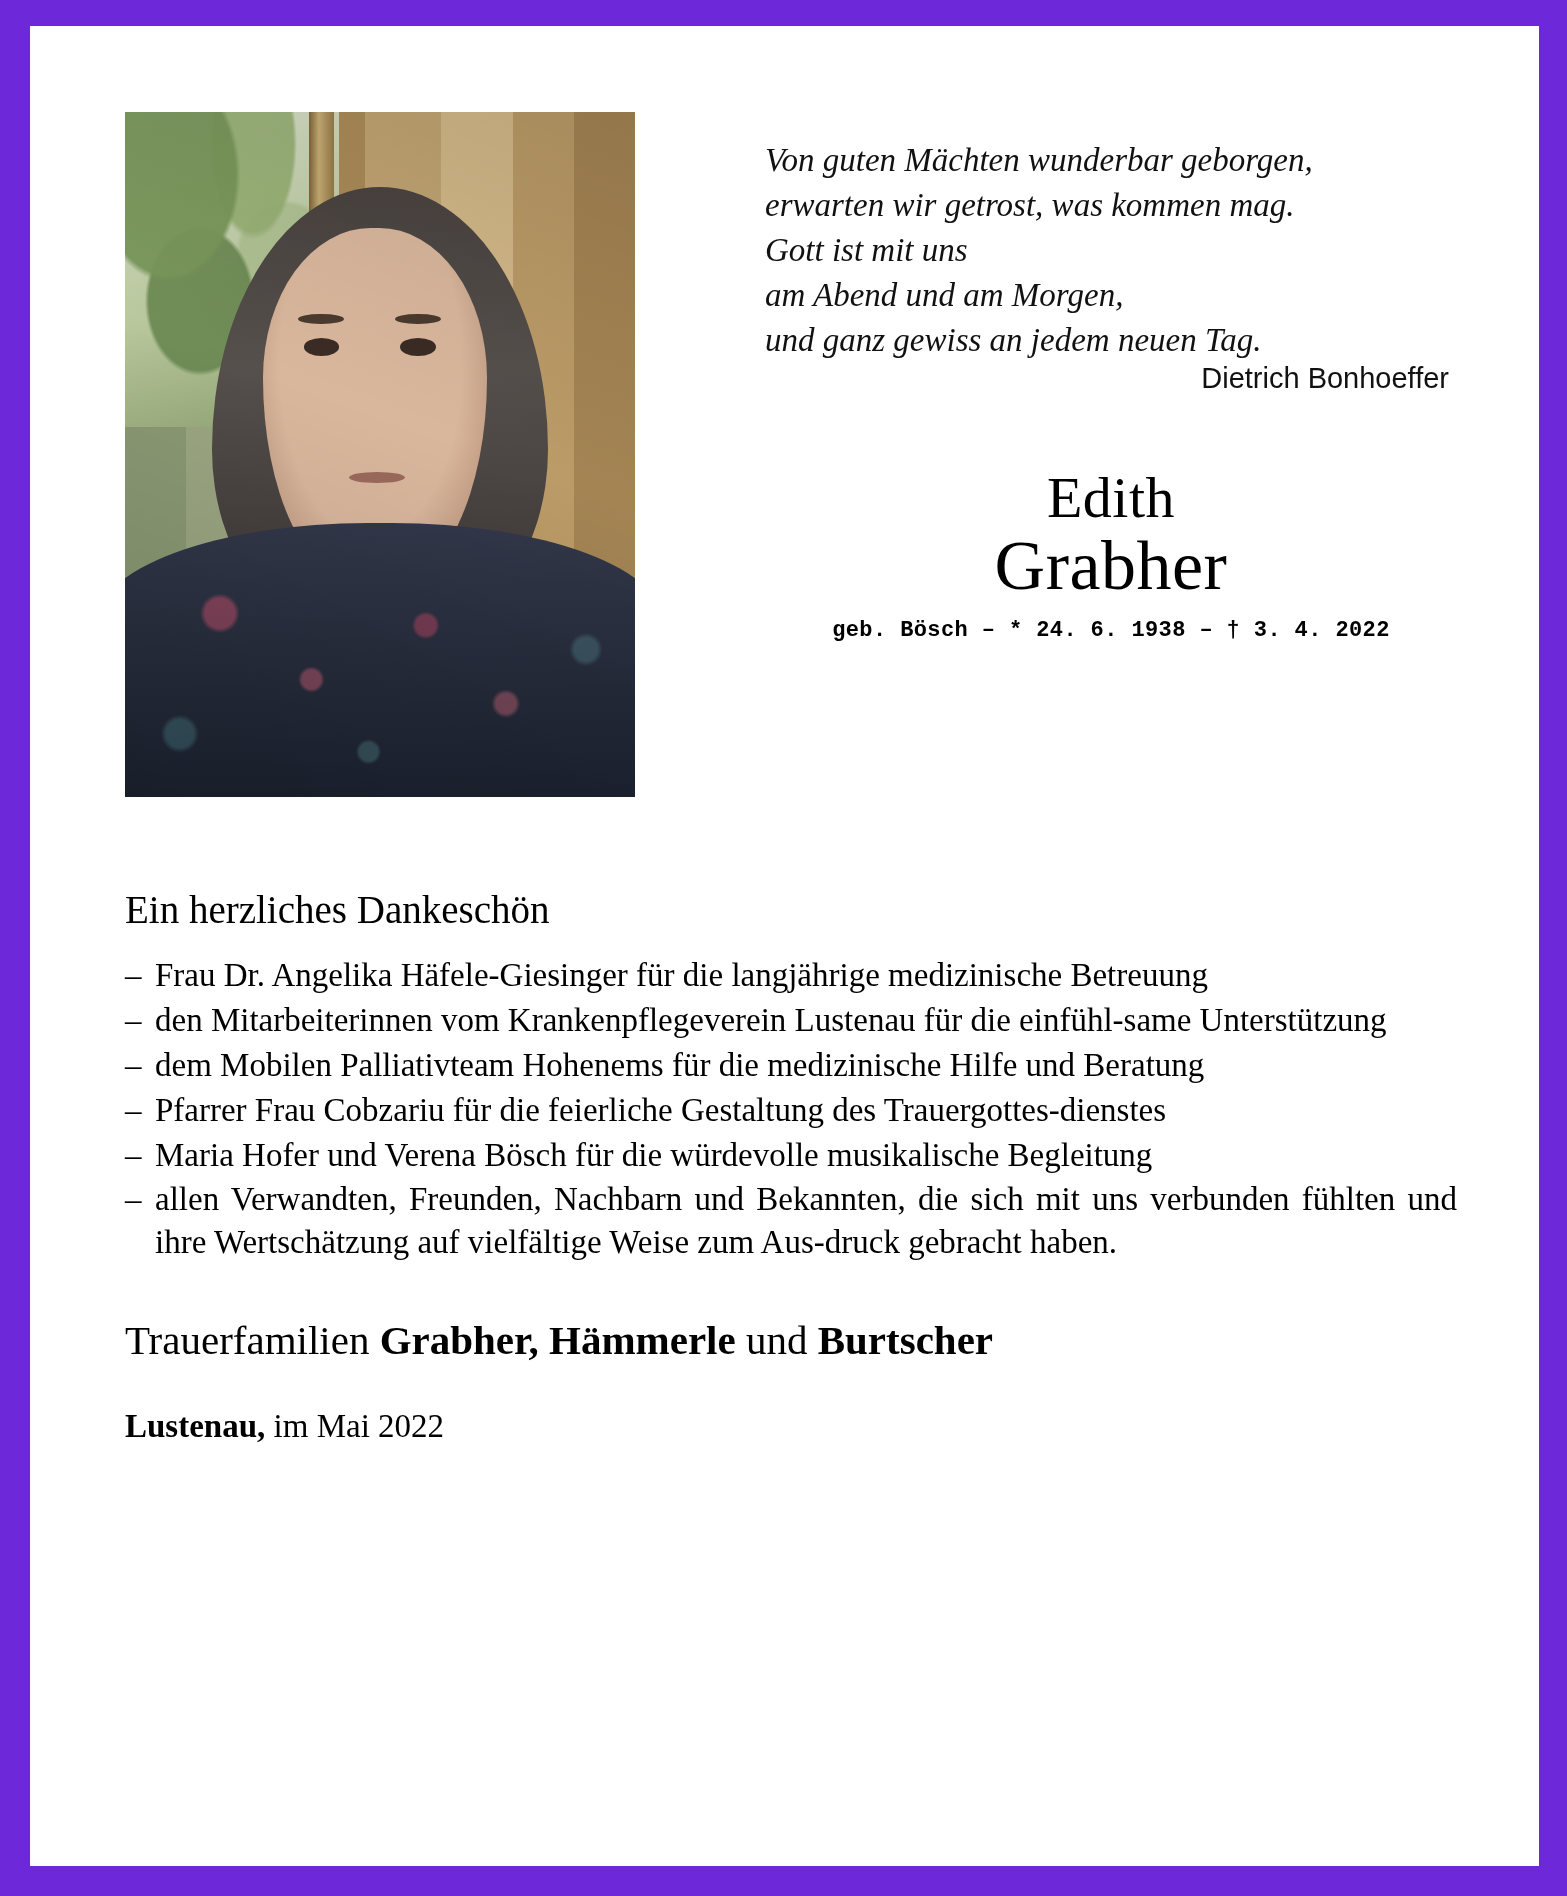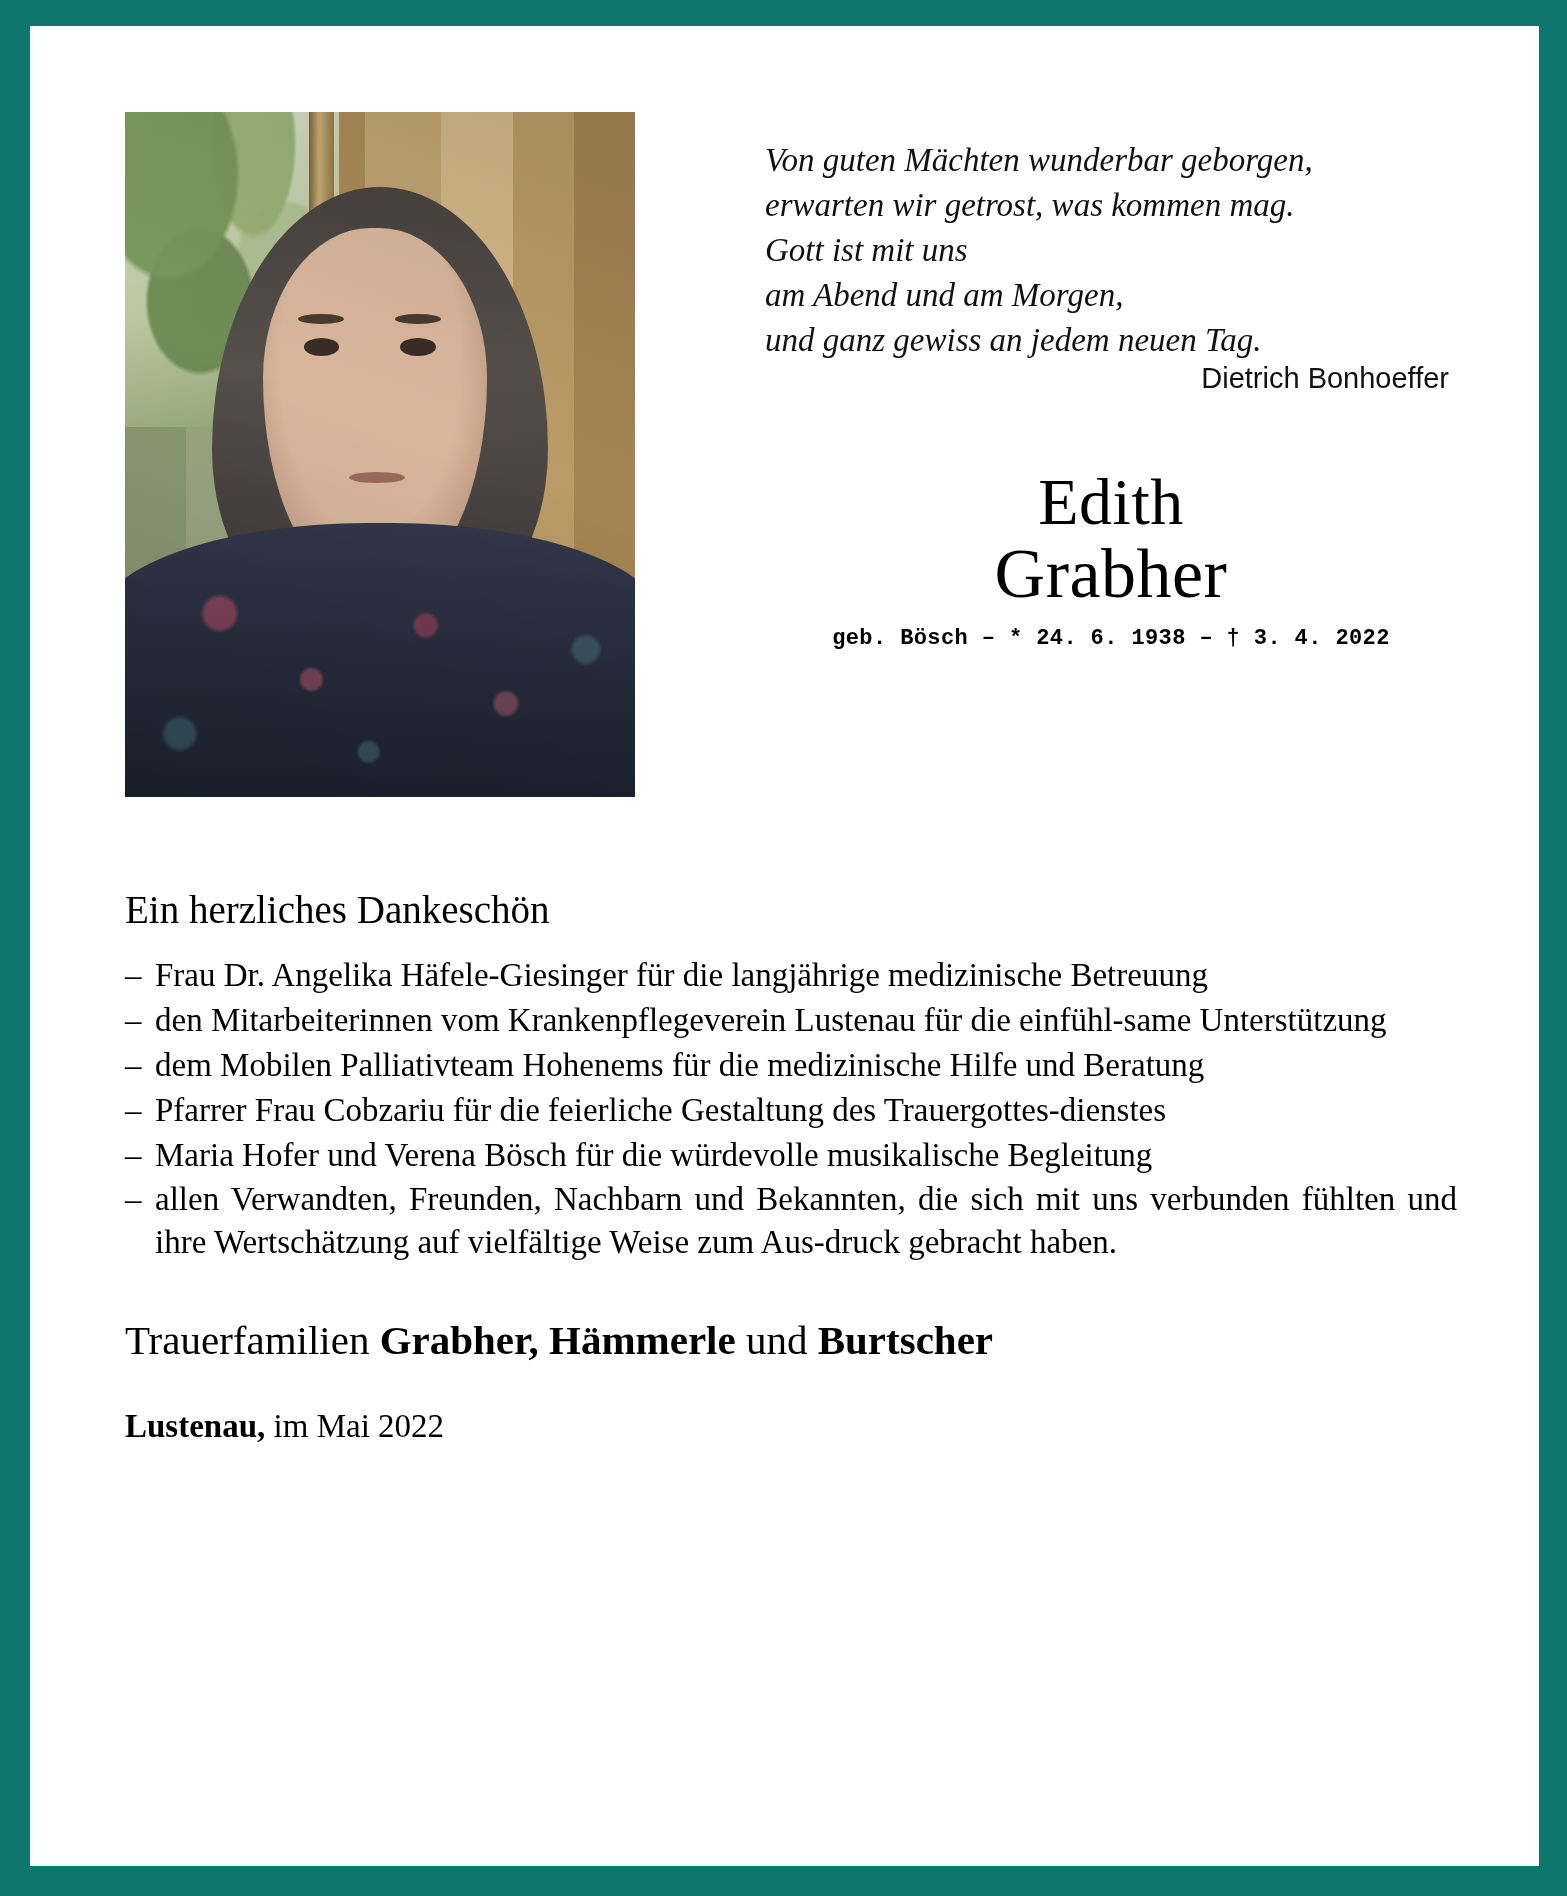--- a/index.html
+++ b/index.html
@@ -11,21 +11,21 @@
     width: 1567px;
     height: 1896px;
     font-family: "Liberation Serif", serif;
     -webkit-font-smoothing: antialiased;
   }
 
   .page {
     position: relative;
     width: 1567px;
     height: 1896px;
-    background: #0f766e;
+    background: #6d28d9;
     box-sizing: border-box;
     padding: 26px 28px 30px 30px;
   }
 
   .card {
     position: relative;
     width: 100%;
     height: 100%;
     background: #ffffff;
     box-sizing: border-box;
@@ -179,21 +179,21 @@
     color: #111111;
     padding-right: 8px;
   }
 
   .name-block {
     margin-top: 74px;
     text-align: center;
   }
   .first-name {
     font-family: "Liberation Serif", serif;
-    font-size: 66px;
+    font-size: 58px;
     line-height: 1.0;
     color: #000000;
     letter-spacing: 0.5px;
   }
   .last-name {
     font-family: "Liberation Serif", serif;
     font-size: 70px;
     line-height: 1.12;
     color: #000000;
     letter-spacing: 0.5px;

